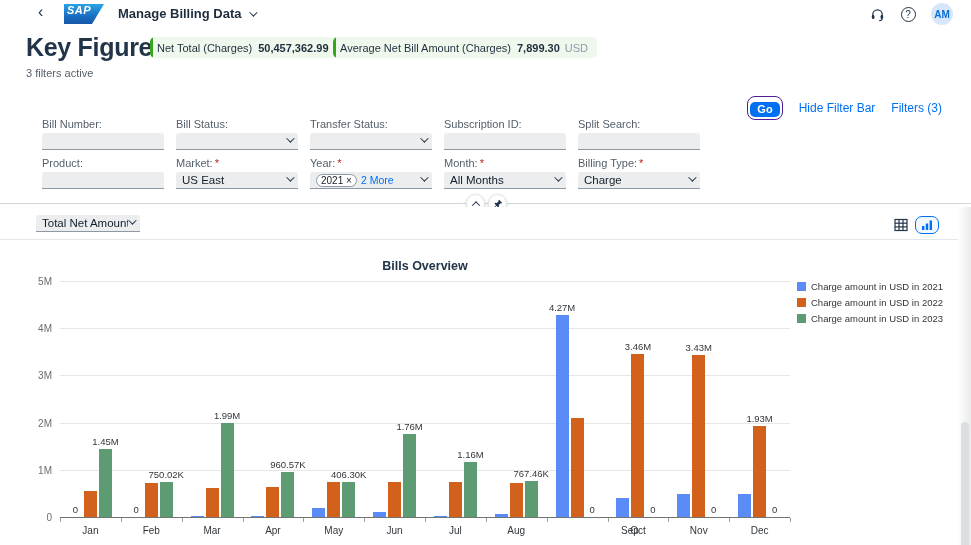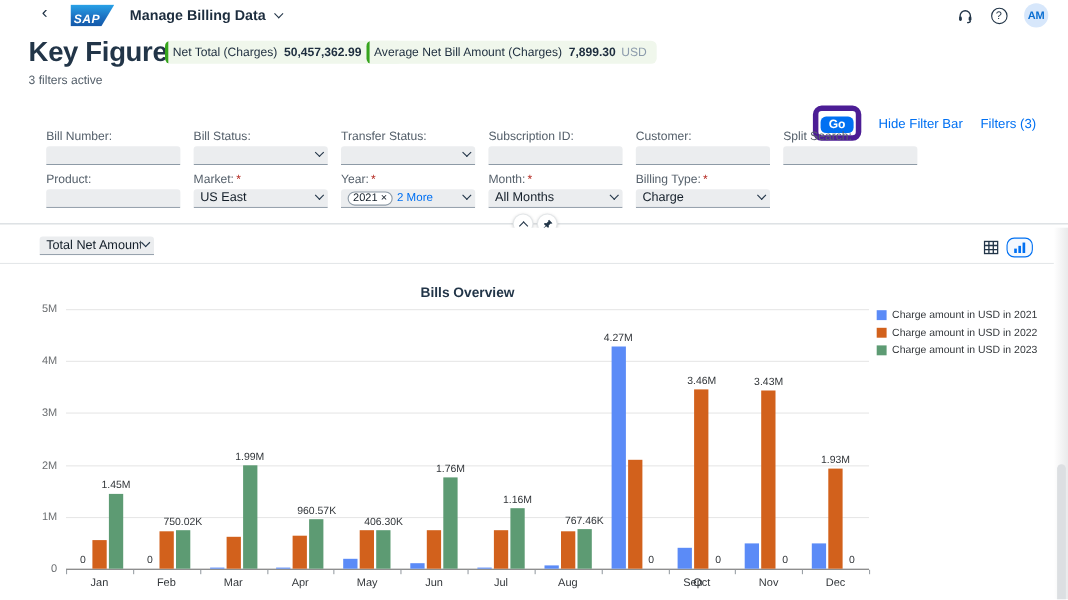--- a/index.html
+++ b/index.html
@@ -5,21 +5,21 @@
   * { margin:0; padding:0; box-sizing:border-box; }
   html,body { background:#fff; }
   body { font-family:"Liberation Sans","DejaVu Sans",sans-serif; color:#223548; }
   .page { position:relative; width:971px; height:545px; background:#fff; overflow:hidden; }
 
   
   .shell { position:absolute; top:0; left:0; width:971px; height:28px; background:#fff; display:flex; align-items:center; }
   .back { position:absolute; left:38px; top:3px; font-size:16px; color:#223548; cursor:pointer; }
   .sap-logo { position:absolute; left:64px; top:4px; width:40px; height:20px;
     background:linear-gradient(180deg,#29a3e8 0%,#1b6fc0 60%,#1458a8 100%);
-    clip-path:polygon(0 0,100% 0,70% 100%,0 100%); display:flex; align-items:flex-end; }
+    clip-path:polygon(0 0,100% 0,70% 100%,0 100%); display:flex; align-items:flex-start; }
   .sap-logo span { color:#fff; font-weight:bold; font-style:italic; font-size:11px; padding-left:3px; letter-spacing:.5px; }
   .app-title { position:absolute; left:118px; top:6px; display:flex; align-items:center; gap:7px; cursor:pointer; }
   .app-title .t { font-size:13px; font-weight:bold; color:#1d2d3e; }
   .chev { display:inline-block; width:6px; height:6px; border-right:1.6px solid #223548; border-bottom:1.6px solid #223548; transform:rotate(45deg) translateY(-2px); }
   .search { position:absolute; left:318px; top:3px; width:352px; height:22px; background:#eff1f3; border-radius:11px; display:flex; align-items:center; padding:0 10px; cursor:text; }
   .search .ph { font-size:11px; font-style:italic; color:#32363a; flex:1; }
   .shell-ico { position:absolute; top:4px; width:20px; height:20px; display:flex; align-items:center; justify-content:center; cursor:pointer; }
   .help-circle { width:15px; height:15px; border:1.3px solid #223548; border-radius:50%; font-size:10px; display:flex; align-items:center; justify-content:center; color:#223548; }
   .avatar { position:absolute; right:18px; top:3px; width:22px; height:22px; border-radius:50%; background:#d7e7fb; color:#0a6ed1; font-size:10px; font-weight:bold; display:flex; align-items:center; justify-content:center; cursor:pointer; }
 
@@ -27,21 +27,21 @@
   .kf-title { position:absolute; left:26px; top:33px; font-size:25px; font-weight:bold; color:#223548; letter-spacing:-.3px; }
   .kf-sub { position:absolute; left:26px; top:67px; font-size:11px; color:#55606b; }
   .kpi { position:absolute; top:37px; height:21px; background:#f0f7ec; border-radius:5px; display:flex; align-items:center; padding:0 9px 0 7px; overflow:hidden; }
   .kpi::before { content:""; position:absolute; left:0; top:0; bottom:0; width:3px; background:#36a41d; border-radius:3px 0 0 3px; }
   .kpi .lab { font-size:11px; color:#1d2d3e; margin-right:6px; white-space:nowrap; }
   .kpi .val { font-size:11px; font-weight:bold; color:#1d2d3e; margin-right:5px; }
   .kpi .cur { font-size:11px; color:#8c9bac; }
 
   
   .fb-actions { position:absolute; top:96px; right:29px; display:flex; align-items:center; gap:16px; }
-  .go-ring { border:5px solid #4c1d95; border-radius:8px; padding:2px; cursor:pointer; }
+  .go-ring { border:1px solid #4c1d95; border-radius:8px; padding:2px; cursor:pointer; }
   .go-btn { background:#0070f2; color:#fff; font-size:11px; font-weight:bold; border:none; border-radius:5px; padding:1px 7px 2px; cursor:pointer; font-family:inherit; }
   .fb-link { font-size:12px; color:#0070f2; cursor:pointer; white-space:nowrap; }
 
   .frow { position:absolute; left:42px; display:grid; grid-template-columns:repeat(6,122px); column-gap:12px; }
   #frow1 { top:118px; } #frow2 { top:157px; }
   .flabel { font-size:11px; color:#55606b; margin-bottom:3px; white-space:nowrap; }
   .req { color:#b3261e; margin-left:2px; }
   .ffield { height:17px; background:#ebedef; border-bottom:1px solid #8d9aa6; border-radius:3px 3px 0 0; display:flex; align-items:center; padding:0 6px; cursor:pointer; }
   .ffield .fval { font-size:11.5px; color:#131e29; flex:1; white-space:nowrap; overflow:hidden; }
   .ffield .chev { flex-shrink:0; margin-top:-2px; }
@@ -140,26 +140,20 @@
       </div>
       <div class="fcell">
         <div class="flabel">Transfer Status:</div>
         <div class="ffield">
           <span class="fval"></span>
           <span class="chev"></span>
         </div>
       </div>
       <div class="fcell">
         <div class="flabel">Subscription ID:</div>
-        <div class="ffield">
-          <span class="fval"></span>
-        </div>
-      </div>
-      <div class="fcell">
-        <div class="flabel">Customer:</div>
         <div class="ffield">
           <span class="fval"></span>
         </div>
       </div>
       <div class="fcell">
         <div class="flabel">Split Search:</div>
         <div class="ffield">
           <span class="fval"></span>
         </div>
       </div>

